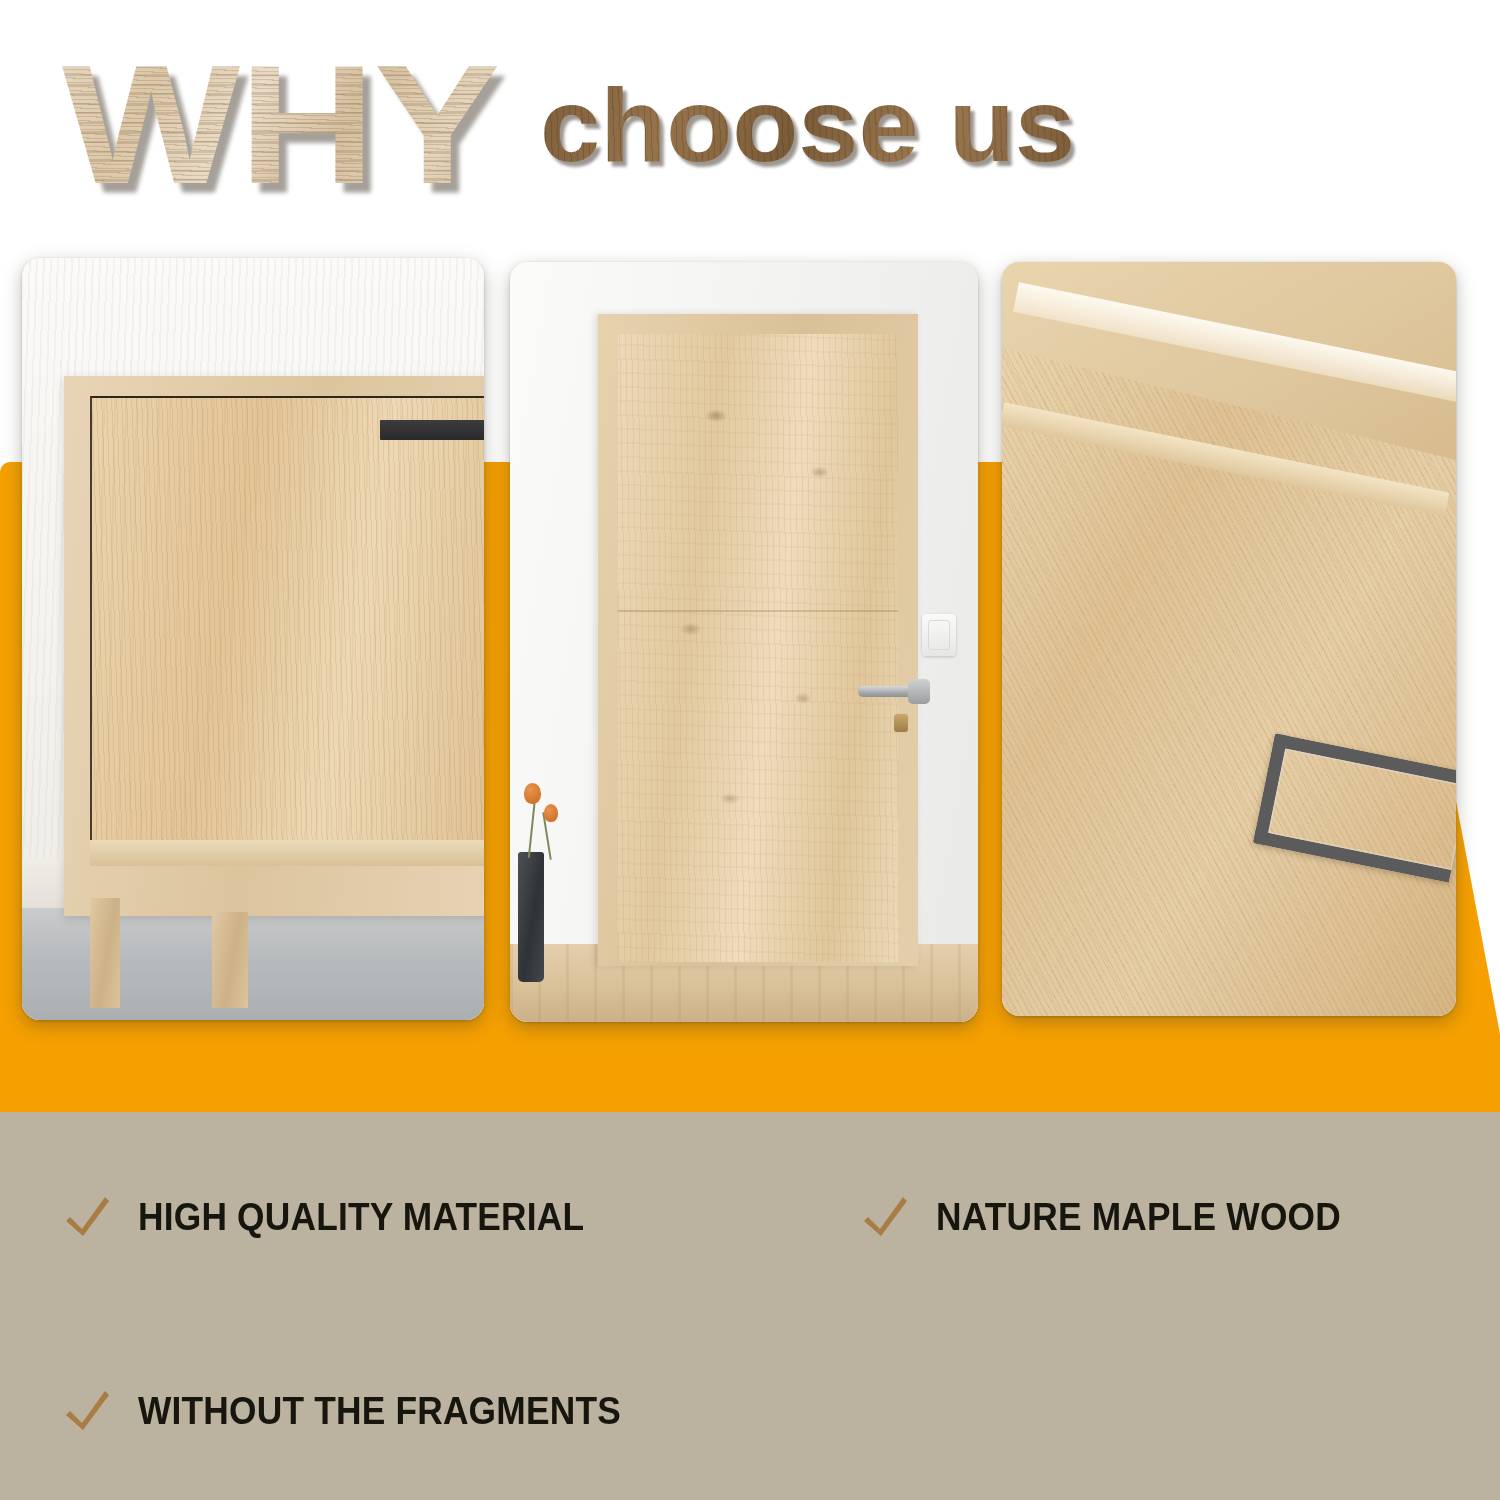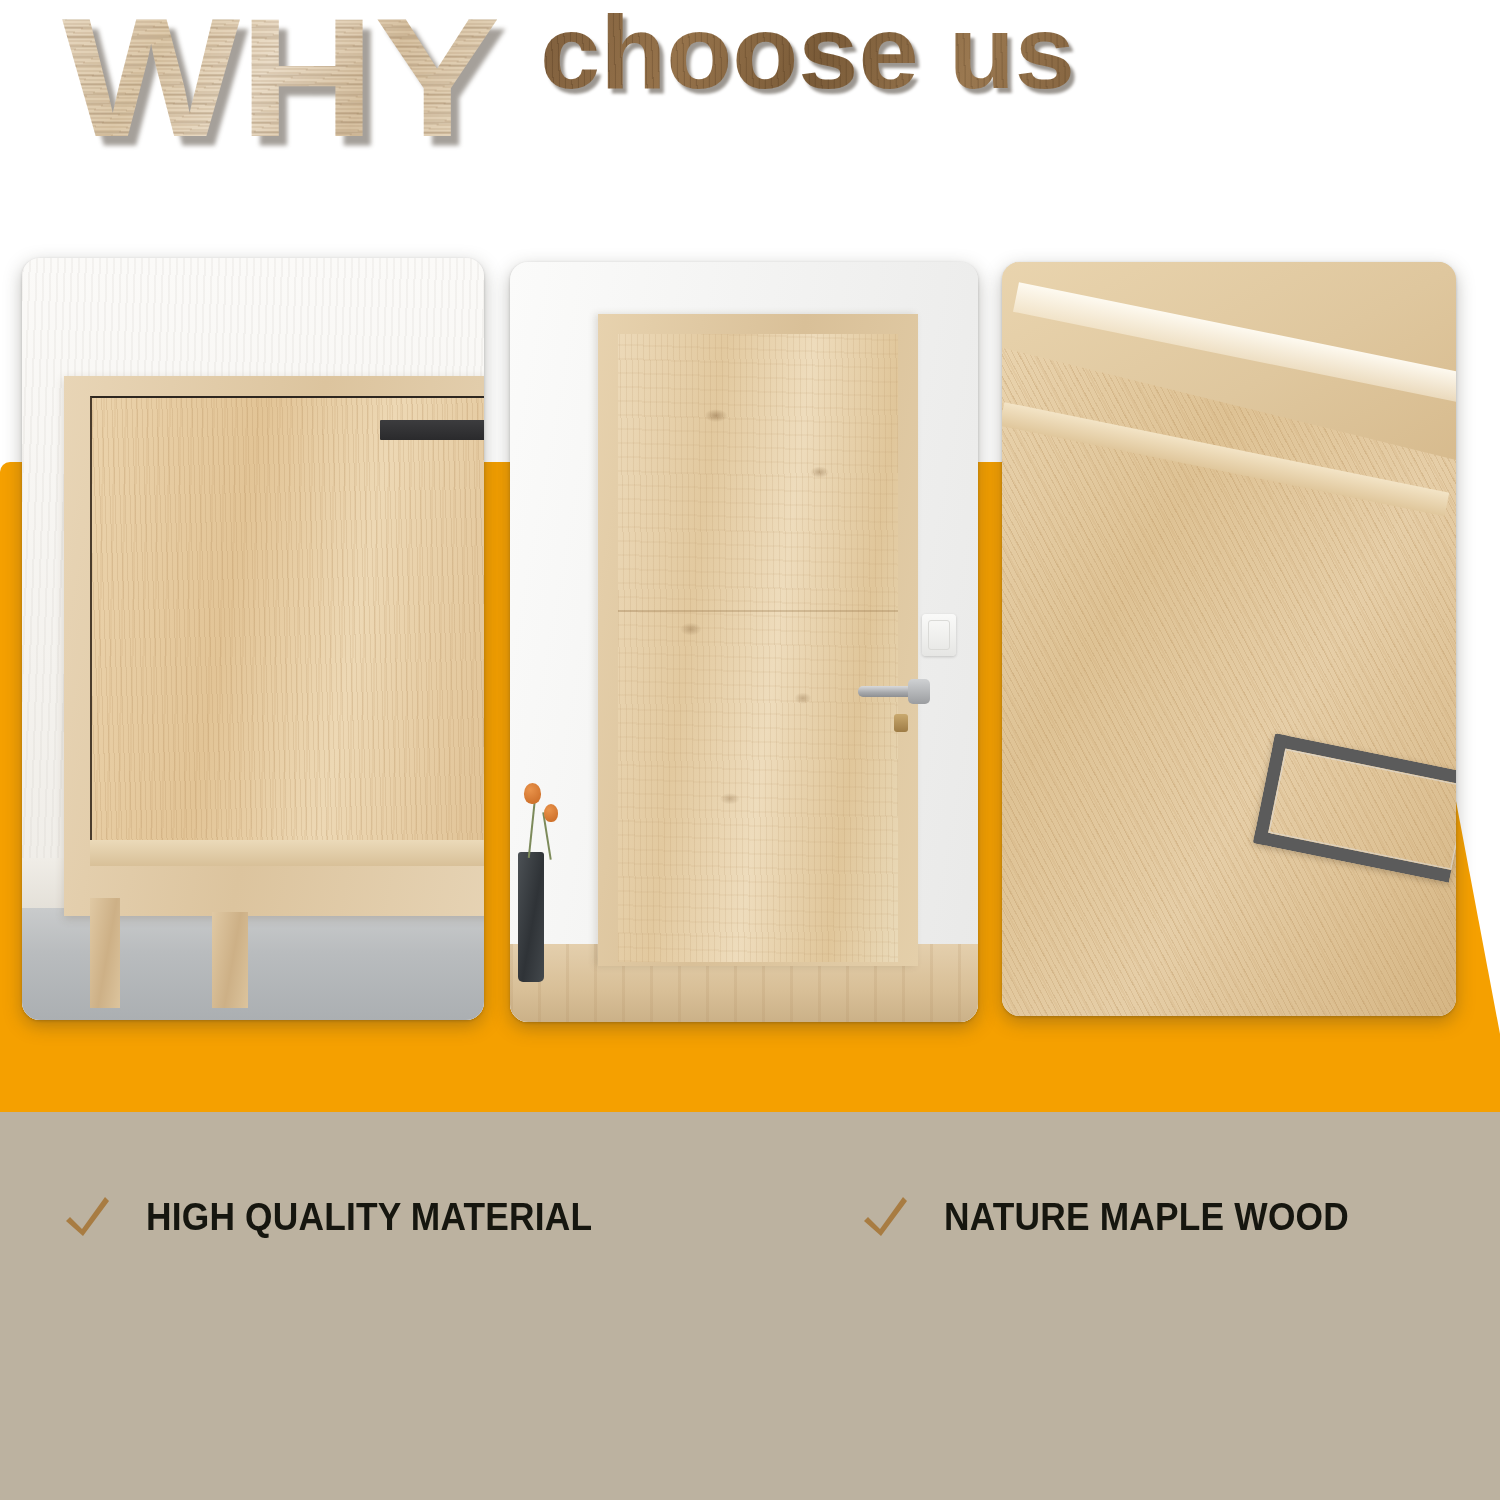--- a/index.html
+++ b/index.html
@@ -29,21 +29,21 @@
     width:1500px; height:388px;
     background:var(--taupe,#BCB2A0);
     z-index:2;
   }
 
   
   #heading {
     position:absolute;
     left:0; top:0; width:1484px; height:250px;
     z-index:6;
-    display:flex; 
+    display:flex; align-items:center;
   }
   #why-word {
     margin-left:62px;
     font-size:160px;
     font-weight:700;
     letter-spacing:-1px;
     line-height:1;
     font-family:"Liberation Sans", sans-serif;
     transform:scaleX(1.18) scaleY(1.06);
     transform-origin:left center;
@@ -265,21 +265,21 @@
     left:0; top:1112px; width:1500px; height:388px;
     z-index:4;
     display:grid;
     grid-template-columns:820px 680px;
     grid-template-rows:1fr 1fr;
     align-items:center;
   }
   .feature-item {
     display:flex;
     align-items:center;
-    gap:32px;
+    gap:24px;
     margin-top:16px;
   }
   .feature-item.col-left  { padding-left:62px; }
   .feature-item.col-right { padding-left:40px; }
   .check-icon {
     flex:0 0 auto;
     width:52px; height:52px;
     display:block;
   }
   .feature-label {
@@ -358,15 +358,21 @@
     <span class="feature-label" style="color: rgb(22, 22, 15);">HIGH QUALITY MATERIAL</span>
   </div>
 
   <div class="feature-item col-right">
     <svg class="check-icon" viewBox="0 0 52 52">
       <path d="M4 30 L8 26 L20 38 L43 6 L47 10 L21 45 Z" fill="#A87C42"></path>
     </svg>
     <span class="feature-label" style="color: rgb(22, 22, 15);">NATURE MAPLE WOOD</span>
   </div>
 
+  <div class="feature-item col-left">
+    <svg class="check-icon" viewBox="0 0 52 52">
+      <path d="M4 30 L8 26 L20 38 L43 6 L47 10 L21 45 Z" fill="#A87C42"></path>
+    </svg>
+    <span class="feature-label" style="color: rgb(22, 22, 15);">WITHOUT THE FRAGMENTS</span>
+  </div>
 
 
 </div>
 
 </body></html>

